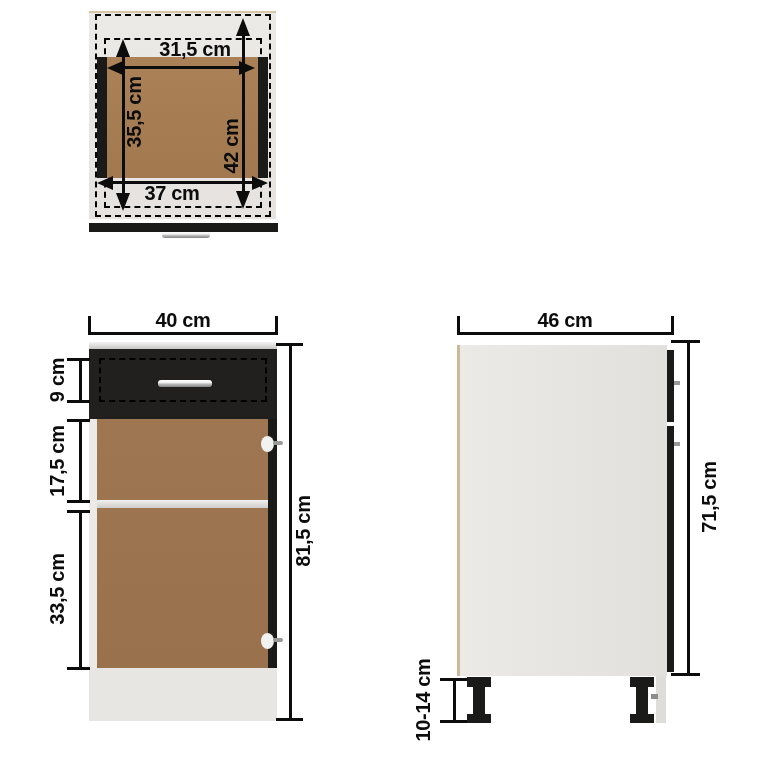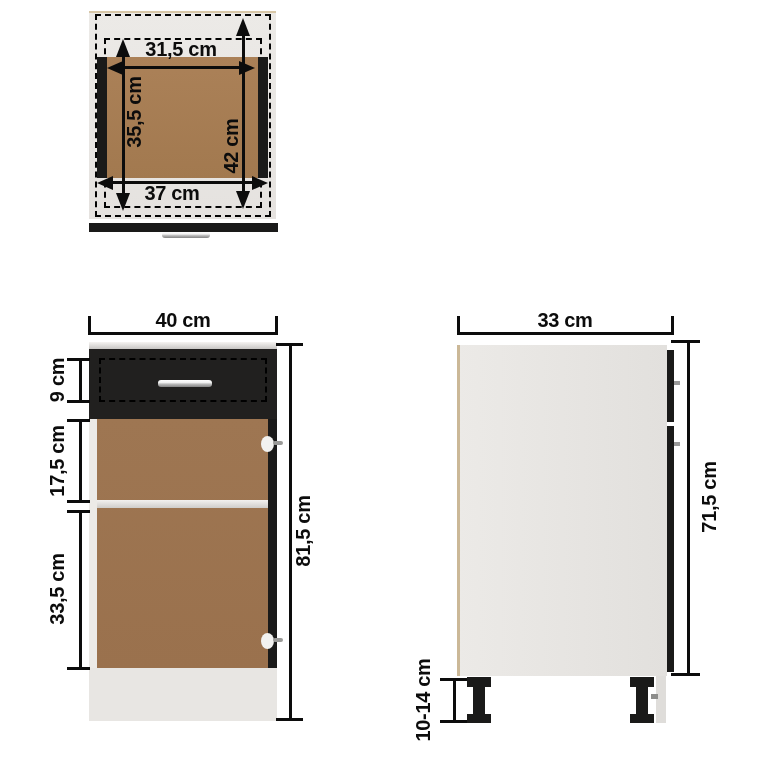--- a/index.html
+++ b/index.html
@@ -32,21 +32,21 @@
     <div class="dashedbox" style="left:104px;top:38px;width:158px;height:170px;"></div>
     <div class="abs black" style="left:97px;top:57px;width:10px;height:121px;"></div>
     <div class="abs black" style="left:258px;top:57px;width:10px;height:121px;"></div>
     <div class="abs" style="left:107px;top:57px;width:151px;height:121px;background:linear-gradient(180deg,#ab8158,#a2794f);"></div>
     <div class="abs black" style="left:89px;top:223px;width:189px;height:9px;"></div>
     <div class="abs silver" style="left:162px;top:232px;width:48px;height:6px;"></div>
 
     <div class="tri lf" style="left:107px;top:61px;"></div>
     <div class="line" style="left:120px;top:66px;width:120px;height:3px;"></div>
     <div class="tri rt" style="left:239px;top:61px;"></div>
-    <div class="lbl" style="left:181px;top:49px;">31,5 cm</div>
+    <div class="lbl" style="left:195px;top:49px;">31,5 cm</div>
 
     <div class="tri up" style="left:116px;top:39px;"></div>
     <div class="line" style="left:122px;top:55px;width:3px;height:140px;"></div>
     <div class="tri down" style="left:116px;top:193px;"></div>
     <div class="lbl rot" style="left:134px;top:112px;">35,5 cm</div>
 
     <div class="tri up" style="left:236px;top:18px;"></div>
     <div class="line" style="left:242px;top:34px;width:3px;height:159px;"></div>
     <div class="tri down" style="left:236px;top:191px;"></div>
     <div class="lbl rot" style="left:231px;top:146px;">42 cm</div>
@@ -115,21 +115,21 @@
     <div class="abs" style="left:630px;top:677px;width:30px;height:46px;">
       <div class="abs black" style="left:0;top:0;width:24px;height:10px;"></div>
       <div class="abs black" style="left:6px;top:9px;width:12px;height:29px;"></div>
       <div class="abs black" style="left:0;top:37px;width:24px;height:9px;"></div>
       <div class="abs" style="left:21px;top:17px;width:7px;height:5px;background:#8d8d8b;"></div>
     </div>
 
     <div class="line" style="left:457px;top:316px;width:3px;height:19px;"></div>
     <div class="line" style="left:458px;top:332px;width:215px;height:3px;"></div>
     <div class="line" style="left:671px;top:316px;width:3px;height:19px;"></div>
-    <div class="lbl" style="left:565px;top:320px;">33 cm</div>
+    <div class="lbl" style="left:565px;top:320px;">46 cm</div>
 
     <div class="line" style="left:671px;top:340px;width:29px;height:3px;"></div>
     <div class="line" style="left:687px;top:340px;width:3px;height:336px;"></div>
     <div class="line" style="left:671px;top:673px;width:29px;height:3px;"></div>
     <div class="lbl rot" style="left:709px;top:497px;">71,5 cm</div>
 
     <div class="line" style="left:440px;top:678px;width:27px;height:3px;"></div>
     <div class="line" style="left:453px;top:678px;width:3px;height:45px;"></div>
     <div class="line" style="left:440px;top:720px;width:27px;height:3px;"></div>
     <div class="lbl rot" style="left:423px;top:700px;">10-14 cm</div>

